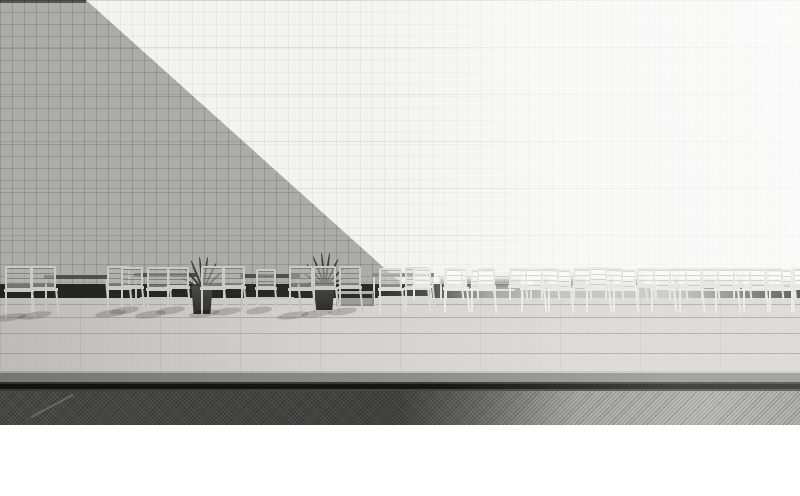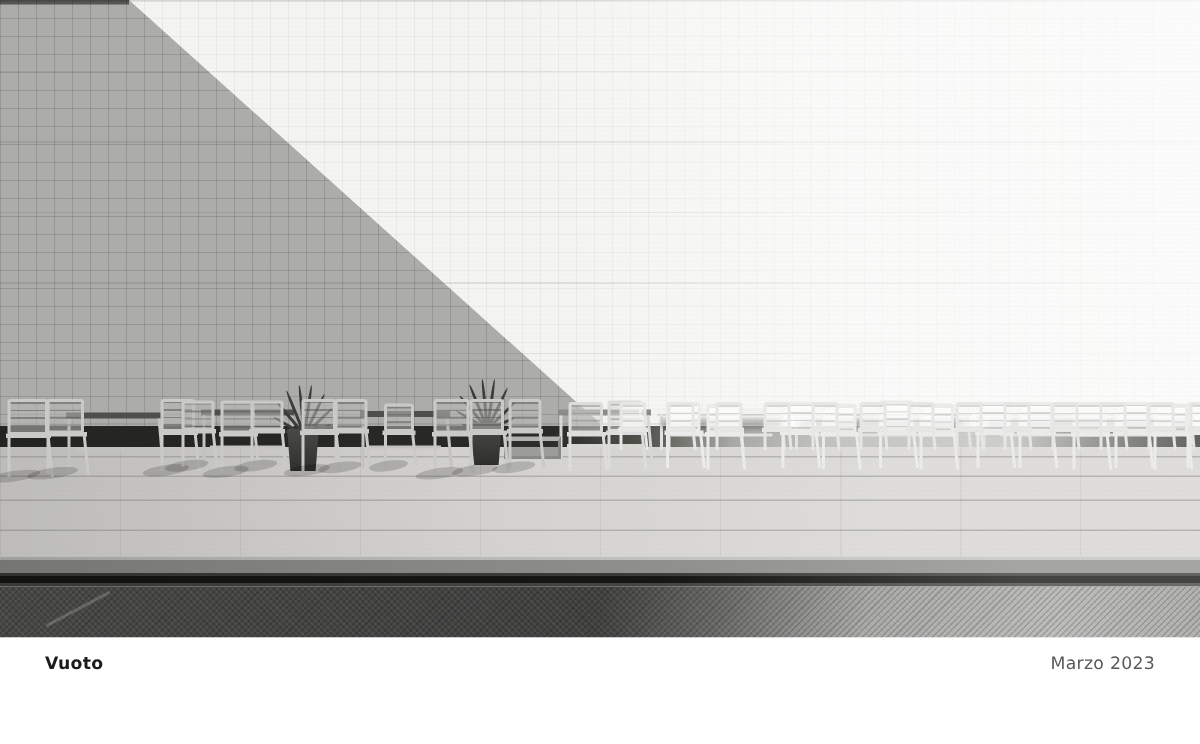--- a/index.html
+++ b/index.html
@@ -438,17 +438,13 @@
         </div>
         <div class="chair m" style="left: 792px; top: 268px; width: 20px; height: 32px;">
           <i class="back"></i>
           <i class="seat"></i>
           <i class="lga"></i>
         </div>
       </div>
     <div class="grain"></div>
   </figure>
 
-  <div class="caption-row">
-    <span class="caption-title">Vuoto</span>
-    <span class="caption-date">Marzo 2023</span>
-  </div>
 </div>
 
 </body></html>

